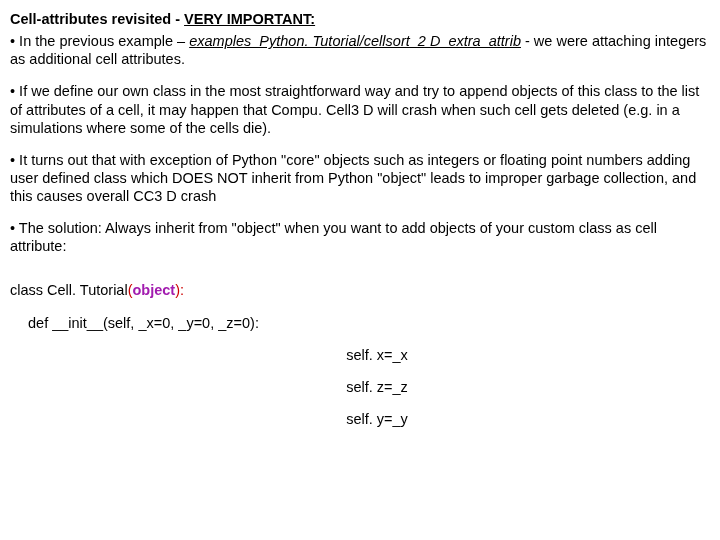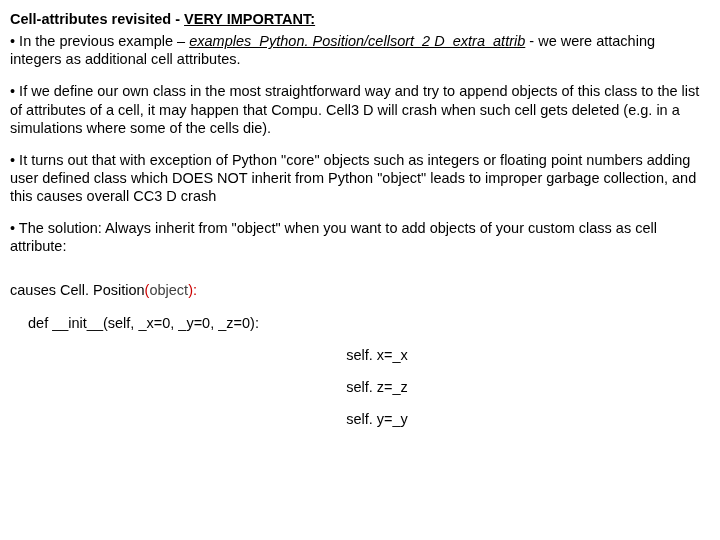--- a/index.html
+++ b/index.html
@@ -37,50 +37,50 @@
   }
   .code-block {
     margin-top: 26px;
   }
   .code-line {
     margin-bottom: 14px;
   }
   .indent1 { padding-left: 18px; }
   .indent2 { padding-left: 36px; text-align: center; }
   .red { color: #cc0000; }
-  .boldred { color: #404040; font-weight: normal; }
+  .boldred { color: #a21caf; font-weight: bold; }
 </style>
 </head>
 <body>
 
 <div class="page">
 
   <div class="title">
     <span>Cell-attributes revisited - </span><span class="vi">VERY IMPORTANT:</span>
   </div>
 
   <div class="bullet">
-    <span class="dot">• </span><span>In the previous example – </span><span class="italic ul">examples_Python. Position/cellsort_2 D_extra_attrib</span><span> - we were attaching integers as additional cell attributes.</span>
+    <span class="dot">• </span><span>In the previous example – </span><span class="italic ul">examples_Python. Tutorial/cellsort_2 D_extra_attrib</span><span> - we were attaching integers as additional cell attributes.</span>
   </div>
 
   <div class="bullet">
     <span class="dot">• </span><span>If we define our own class in the most straightforward way and try to append objects of this class to the list of attributes of a cell, it may happen that Compu. Cell3 D will crash when such cell gets deleted (e.g. in a simulations where some of the cells die).</span>
   </div>
 
   <div class="bullet">
     <span class="dot">• </span><span>It turns out that with exception of Python "core" objects such as integers or floating point numbers adding user defined class which DOES NOT inherit from Python "object" leads to improper garbage collection, and this causes overall CC3 D crash</span>
   </div>
 
   <div class="bullet">
     <span class="dot">• </span><span>The solution: Always inherit from "object" when you want to add objects of your custom class as cell attribute:</span>
   </div>
 
   <div class="code-block">
     <div class="code-line">
-      <span>causes Cell. Position</span><span class="red">(</span><span class="boldred">object</span><span class="red">):</span>
+      <span>class Cell. Tutorial</span><span class="red">(</span><span class="boldred">object</span><span class="red">):</span>
     </div>
     <div class="code-line indent1">
       <span>def __init__(self, _x=0, _y=0, _z=0):</span>
     </div>
     <div class="code-line indent2">
       <span>self. x=_x</span>
     </div>
     <div class="code-line indent2">
       <span>self. z=_z</span>
     </div>

